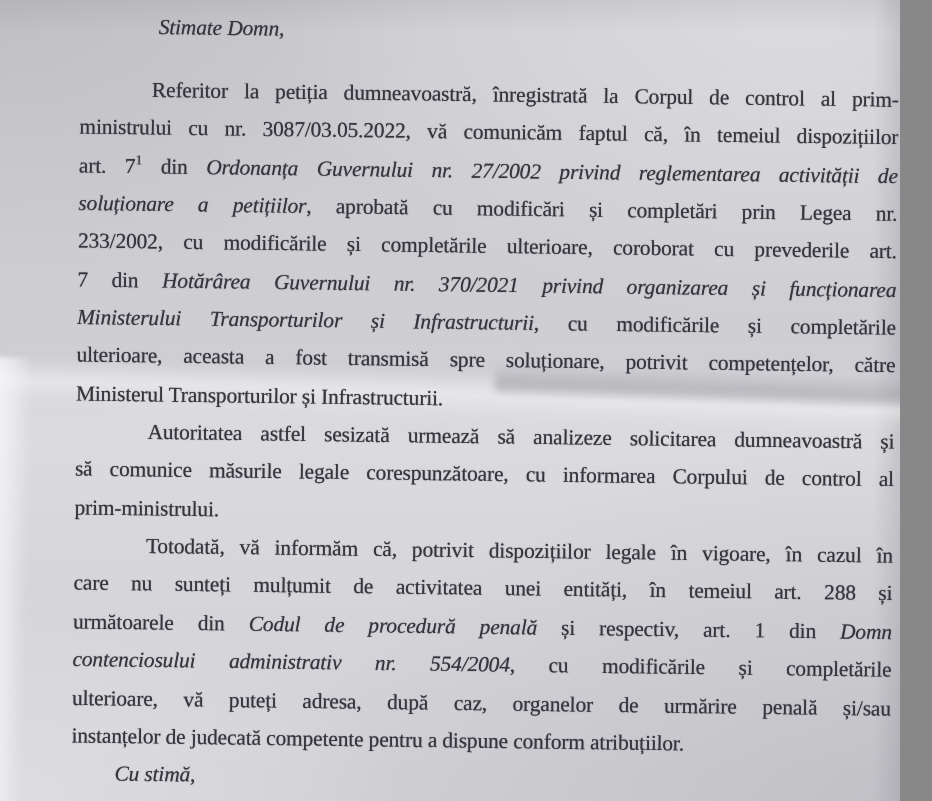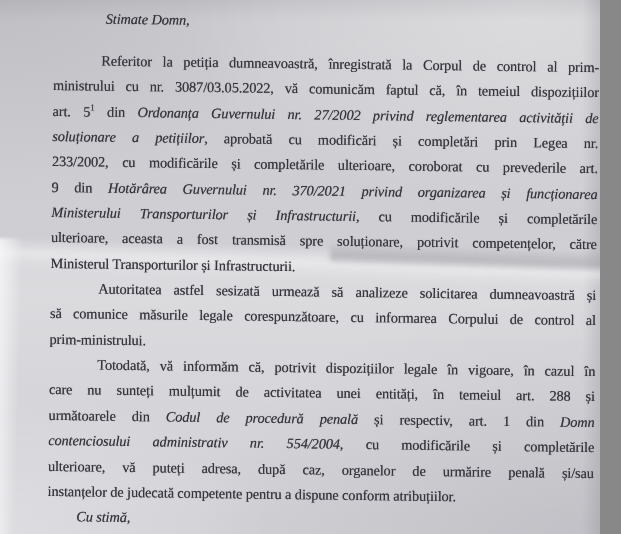--- a/index.html
+++ b/index.html
@@ -67,24 +67,24 @@
   <div class="crease-light"></div>
   <div class="crease-shadow"></div>
   <div class="left-edge-light"></div>
 
   <div class="letter">
     <div class="salutation">Stimate Domn,</div>
     <div>
         <div>
           <div class="line indent"><span>Referitor la petiția dumneavoastră, înregistrată la Corpul de control al prim-</span></div>
           <div class="line"><span>ministrului cu nr. 3087/03.05.2022, vă comunicăm faptul că, în temeiul dispozițiilor</span></div>
-          <div class="line"><span>art. 5</span><sup>1</sup><span> din </span><span class="it">Ordonanța Guvernului nr. 27/2002 privind reglementarea activității de</span></div>
+          <div class="line"><span>art. 7</span><sup>1</sup><span> din </span><span class="it">Ordonanța Guvernului nr. 27/2002 privind reglementarea activității de</span></div>
           <div class="line"><span class="it">soluționare a petițiilor</span><span>, aprobată cu modificări și completări prin Legea nr.</span></div>
           <div class="line"><span>233/2002, cu modificările și completările ulterioare, coroborat cu prevederile art.</span></div>
-          <div class="line"><span>9 din </span><span class="it">Hotărârea Guvernului nr. 370/2021 privind organizarea și funcționarea</span></div>
+          <div class="line"><span>7 din </span><span class="it">Hotărârea Guvernului nr. 370/2021 privind organizarea și funcționarea</span></div>
           <div class="line"><span class="it">Ministerului Transporturilor și Infrastructurii</span><span>, cu modificările și completările</span></div>
           <div class="line"><span>ulterioare, aceasta a fost transmisă spre soluționare, potrivit competențelor, către</span></div>
           <div class="line last"><span>Ministerul Transporturilor și Infrastructurii.</span></div>
         </div>
         <div>
           <div class="line indent"><span>Autoritatea astfel sesizată urmează să analizeze solicitarea dumneavoastră și</span></div>
           <div class="line"><span>să comunice măsurile legale corespunzătoare, cu informarea Corpului de control al</span></div>
           <div class="line last"><span>prim-ministrului.</span></div>
         </div>
         <div>

